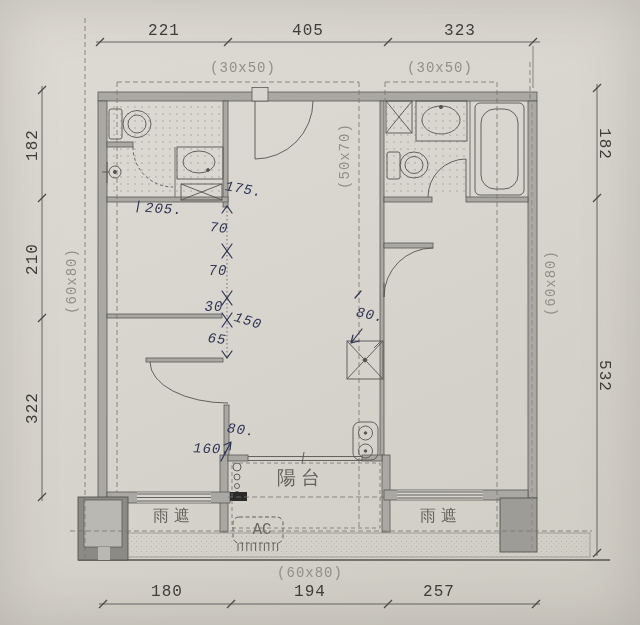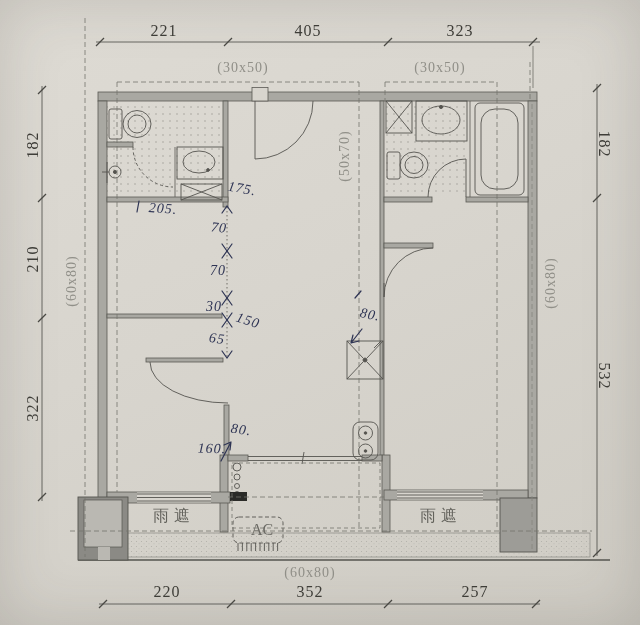--- a/index.html
+++ b/index.html
@@ -1,20 +1,20 @@
 <!DOCTYPE html>
 <html><head>
 <meta charset="utf-8">
 <style>
   html,body{margin:0;padding:0;background:#b9b6ae;}
   #stage{
     position:relative;width:640px;height:625px;overflow:hidden;
     background:linear-gradient(155deg,#dedbd4 0%,#d8d5ce 45%,#cfccc4 100%);
     box-shadow:inset 0 0 60px rgba(60,58,50,.18);
-    font-family:Liberation Serif, serif;
+    font-family:Liberation Mono, monospace;
   }
   .lbl{position:absolute;text-align:center;white-space:nowrap;}
   .dim-num{font-size:16px;color:#3e3d38;letter-spacing:1px;}
   .spec{font-size:14px;color:#908f88;letter-spacing:1px;}
   .rot-ccw{transform:rotate(-90deg);transform-origin:center;}
   .rot-cw{transform:rotate(90deg);transform-origin:center;}
   .cjk{color:#63625c;letter-spacing:5px;}
   .hw{font-size:14px;font-style:italic;color:#2e3454;letter-spacing:1px;}
   svg{position:absolute;left:0;top:0;}
 </style>
@@ -235,36 +235,37 @@
       <path d="M355,298 L361,291"></path>
     </g>
   </svg>
 
   <div class="lbl dim-num" style="left:129px;top:22px;width:70px">221</div>
   <div class="lbl dim-num" style="left:273px;top:22px;width:70px">405</div>
   <div class="lbl dim-num" style="left:425px;top:22px;width:70px">323</div>
   <div class="lbl spec" style="left:203px;top:60px;width:80px">(30x50)</div>
   <div class="lbl spec" style="left:400px;top:60px;width:80px">(30x50)</div>
 
-  <div class="lbl dim-num" style="left:132px;top:583px;width:70px">220</div>
-  <div class="lbl dim-num" style="left:275px;top:583px;width:70px">352</div>
-  <div class="lbl dim-num" style="left:440px;top:583px;width:70px">257</div>
+  <div class="lbl dim-num" style="left:132px;top:583px;width:70px">180</div>
+  <div class="lbl dim-num" style="left:275px;top:583px;width:70px">194</div>
+  <div class="lbl dim-num" style="left:404px;top:583px;width:70px">257</div>
   <div class="lbl spec" style="left:270px;top:565px;width:80px">(60x80)</div>
 
   <div class="lbl dim-num rot-ccw" style="left:-1px;top:136px;width:68px">182</div>
   <div class="lbl dim-num rot-ccw" style="left:-1px;top:250px;width:68px">210</div>
   <div class="lbl dim-num rot-ccw" style="left:-1px;top:399px;width:68px">322</div>
   <div class="lbl spec rot-ccw" style="left:37px;top:273px;width:70px">(60x80)</div>
 
   <div class="lbl dim-num rot-cw" style="left:570px;top:135px;width:68px">182</div>
   <div class="lbl dim-num rot-cw" style="left:570px;top:367px;width:68px">532</div>
   <div class="lbl spec rot-ccw" style="left:516px;top:275px;width:70px">(60x80)</div>
 
   <div class="lbl spec rot-ccw" style="left:310px;top:148px;width:70px">(50x70)</div>
 
+  <div class="lbl cjk" style="left:261px;top:465px;width:80px;font-size:19px">陽台</div>
   <div class="lbl cjk" style="left:134px;top:506px;width:80px;font-size:16px">雨遮</div>
   <div class="lbl cjk" style="left:401px;top:506px;width:80px;font-size:16px">雨遮</div>
   <div class="lbl" style="left:242px;top:521px;width:40px;font-size:16px;color:#6b6a64">AC</div>
 
   <div class="lbl hw" style="left:225px;top:181px;width:34px;transform:rotate(10deg)">175.</div>
   <div class="lbl hw" style="left:145px;top:201px;width:36px;transform:rotate(4deg)">205.</div>
   <div class="lbl hw" style="left:208px;top:220px;width:22px;transform:rotate(6deg)">70</div>
   <div class="lbl hw" style="left:207px;top:263px;width:22px">70</div>
   <div class="lbl hw" style="left:203px;top:299px;width:22px">30</div>
   <div class="lbl hw" style="left:233px;top:313px;width:30px;transform:rotate(18deg)">150</div>

